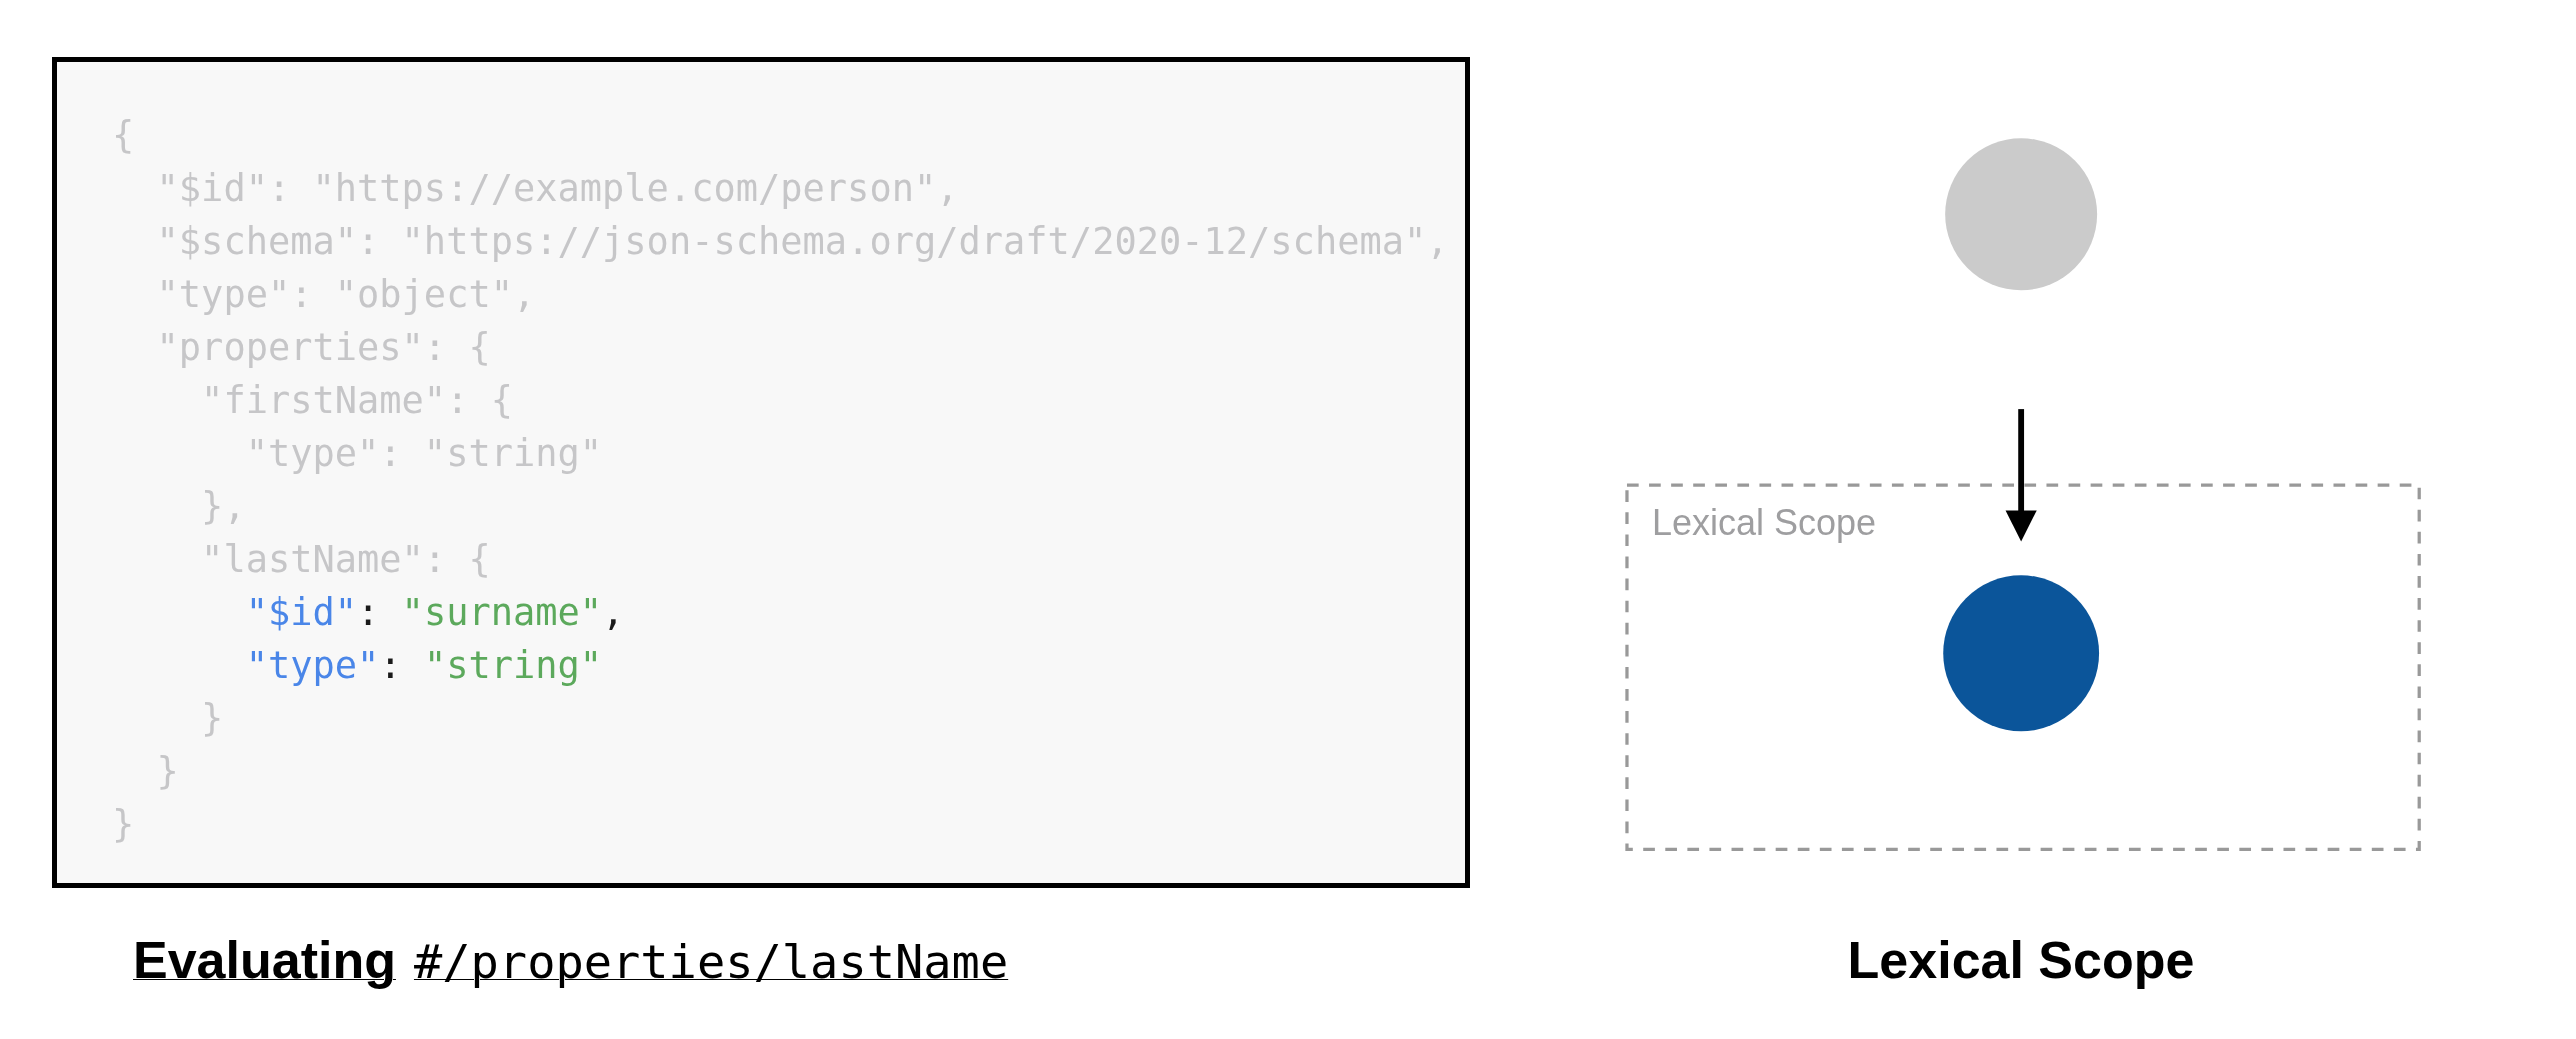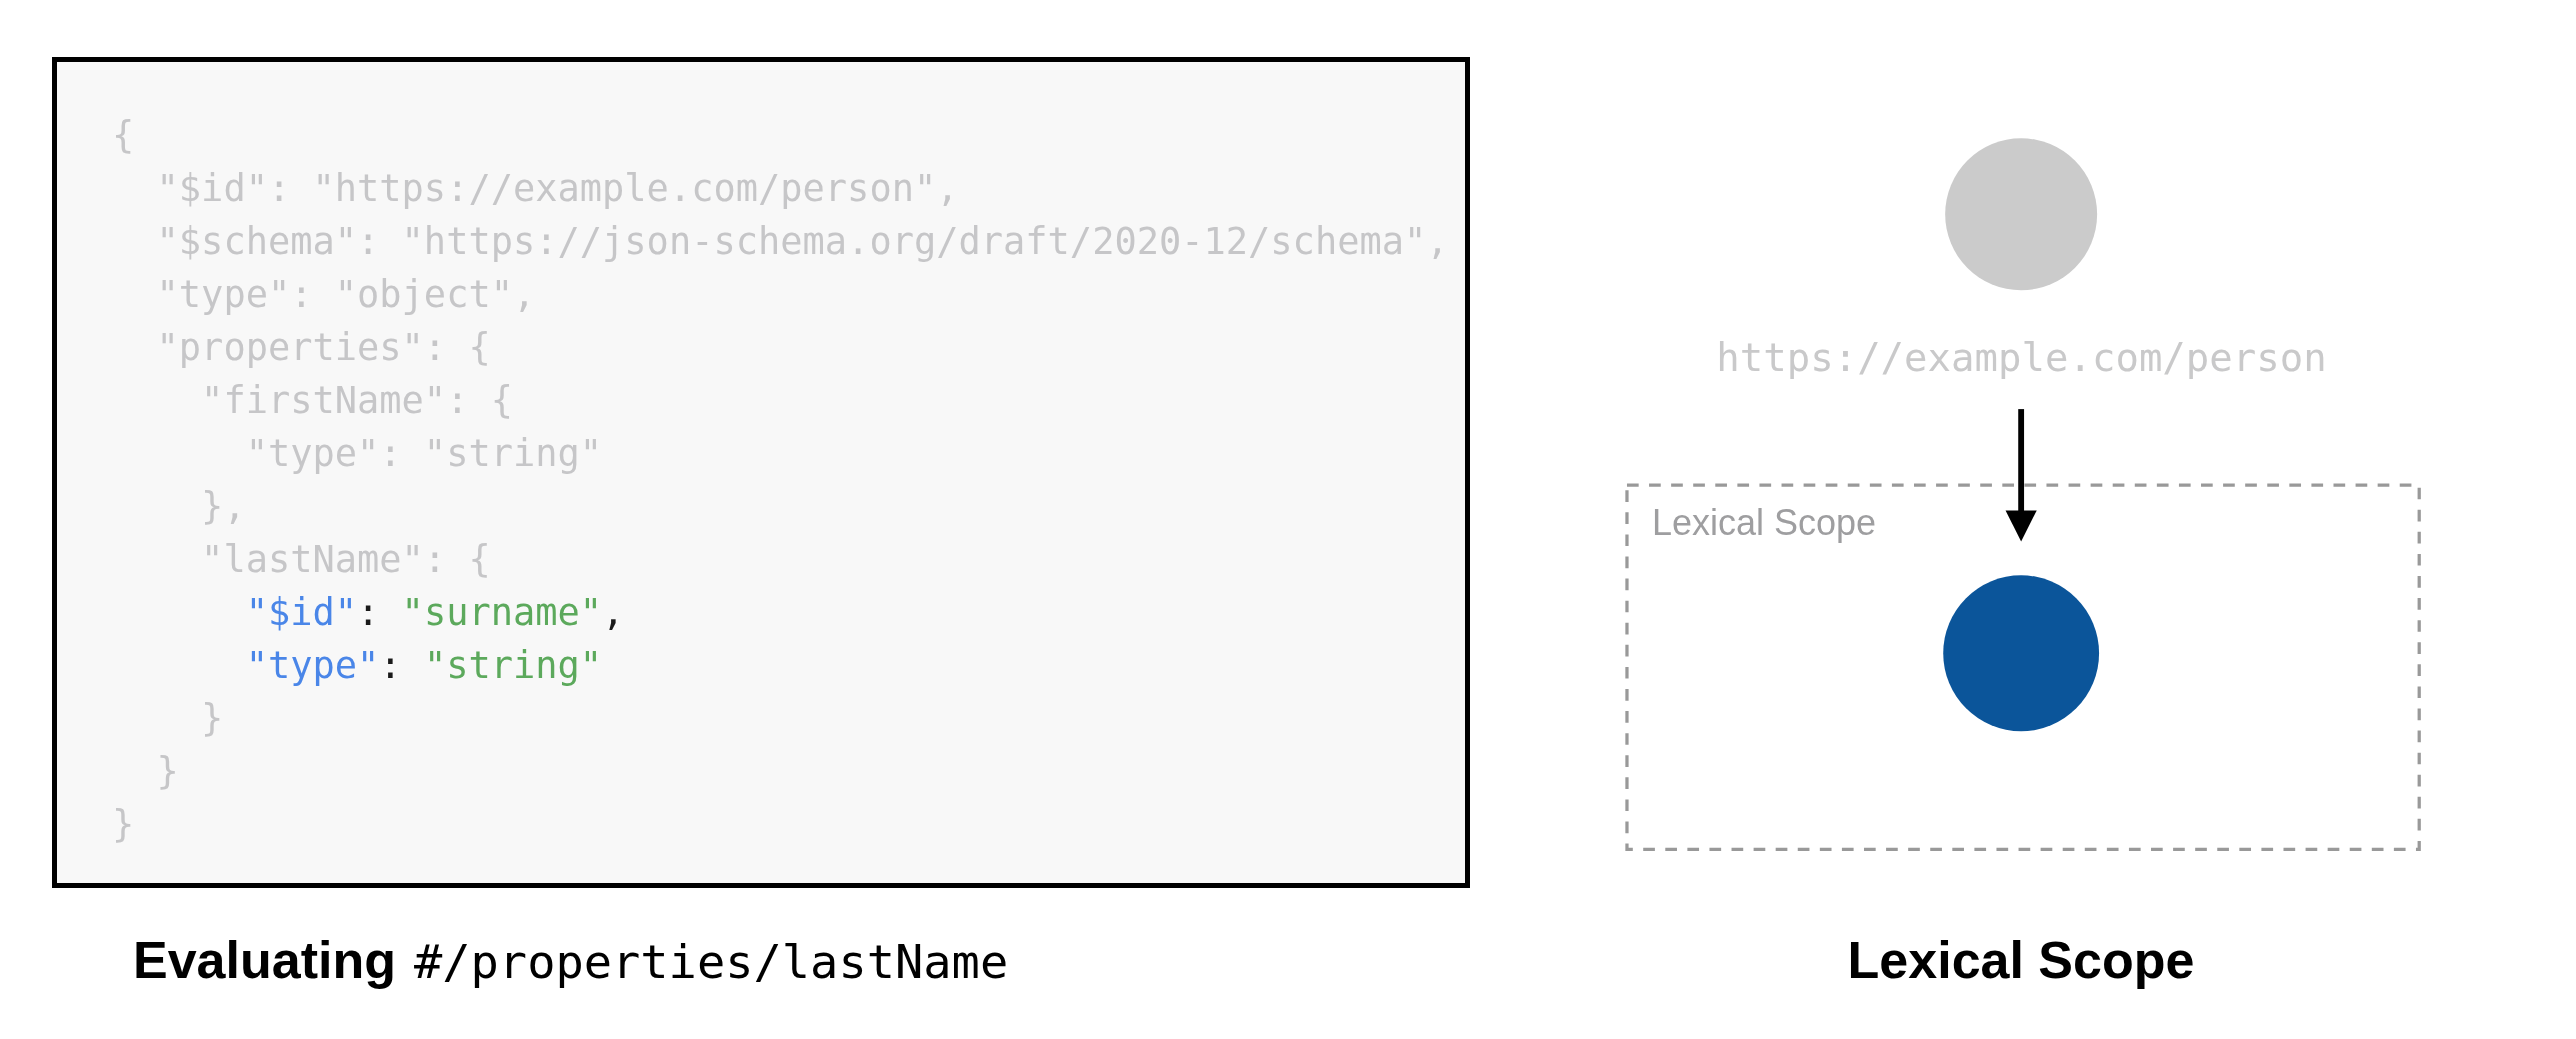--- a/index.html
+++ b/index.html
@@ -34,20 +34,21 @@
   .c-gray {color:var(--code-gray,#c6c6c8);}
   .c-blue {color:var(--code-blue,#4a86e8);}
   .c-green{color:var(--code-green,#5ca95c);}
   .c-black{color:var(--code-black,#1a1a1a);}
 
   .caption-left{
     position:absolute;
     left:133px; top:934px;
     white-space:nowrap;
     line-height:1;
+    text-decoration:underline;
   }
   .cap-bold{
     font-family:"Liberation Sans",sans-serif;
     font-weight:700;
     font-size:52px;
     color:#000;
   }
   .cap-mono{
     font-family:"DejaVu Sans Mono",monospace;
     font-size:47px;
@@ -118,19 +119,18 @@
   </div>
 
   <svg class="diagram-svg" viewBox="0 0 3966 1600" xmlns="http://www.w3.org/2000/svg">
     <circle class="parent-circle" cx="3112" cy="330" r="117"></circle>
     <line class="arrow-shaft" x1="3112" y1="630" x2="3112" y2="788"></line>
     <polygon class="arrow-part" points="3088,786 3136,786 3112,834"></polygon>
     <rect class="scope-rect" x="2505" y="747" width="1220" height="561"></rect>
     <circle class="child-circle" cx="3112" cy="1006" r="120"></circle>
   </svg>
 
-  <div class="node-label parent-label">https://example.com/person</div>
   <div class="scope-label">Lexical Scope</div>
 
   <div class="caption-right">Lexical Scope</div>
 
 </div>
 
 
 </body></html>

